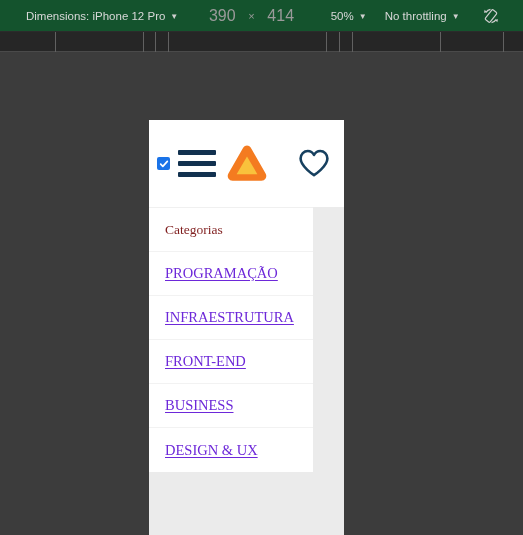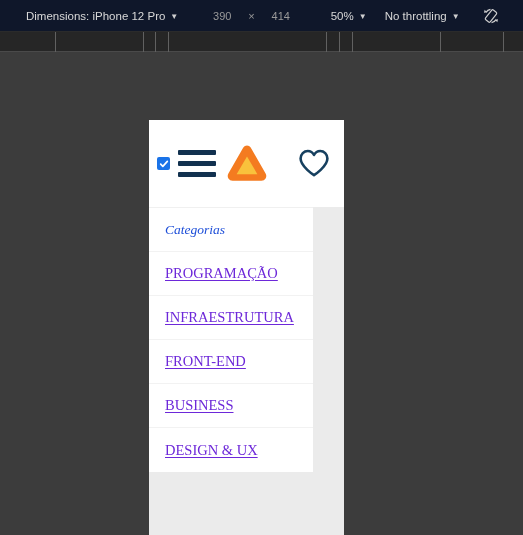--- a/index.html
+++ b/index.html
@@ -11,21 +11,21 @@
     background: #3c3c3c;
     font-family: "Liberation Sans", sans-serif;
   }
 
   
   #device-toolbar {
     position: absolute;
     left: 0; top: 0;
     width: 523px;
     height: 32px;
-    background: #0f172a;
+    background: #14532d;
     border-bottom: 1px solid #2b2b2b;
     display: flex;
     align-items: center;
     color: #d8d8d8;
     font-size: 11.5px;
     white-space: nowrap;
   }
   #device-toolbar .tb-item {
     display: flex;
     align-items: center;
@@ -39,21 +39,21 @@
     margin-left: 5px;
     font-size: 8px;
     line-height: 1;
     color: #cfcfcf;
     transform: translateY(1px);
   }
   .num-field {
     width: 36px;
     text-align: center;
     color: #9a9a9a;
-    font-size: 11px;
+    font-size: 16px;
   }
   .w-field { margin-left: 22px; }
   .times-icon {
     color: #9a9a9a;
     font-size: 11px;
     margin: 0 8px;
     user-select: none;
   }
   .zoom-select { margin-left: 28px; justify-content: flex-end; }
   .throttle-select { margin-left: 10px; }
@@ -159,23 +159,22 @@
     background: #ffffff;
     border-top: 1px solid #f0f0f0;
   }
   .menu-heading {
     height: 44px;
     display: flex;
     align-items: center;
     padding-left: 16px;
     font-family: "Liberation Serif", serif;
     font-size: 13.5px;
-    color: #1d4ed8;
+    color: #7f1d1d;
     border-bottom: 1px solid #f2f2f2;
-    font-style: italic;
   }
   .menu-link {
     height: 44px;
     display: flex;
     align-items: center;
     padding-left: 16px;
     font-family: "Liberation Serif", serif;
     font-size: 14.5px;
     color: #6d28d9;
     text-decoration: underline;

